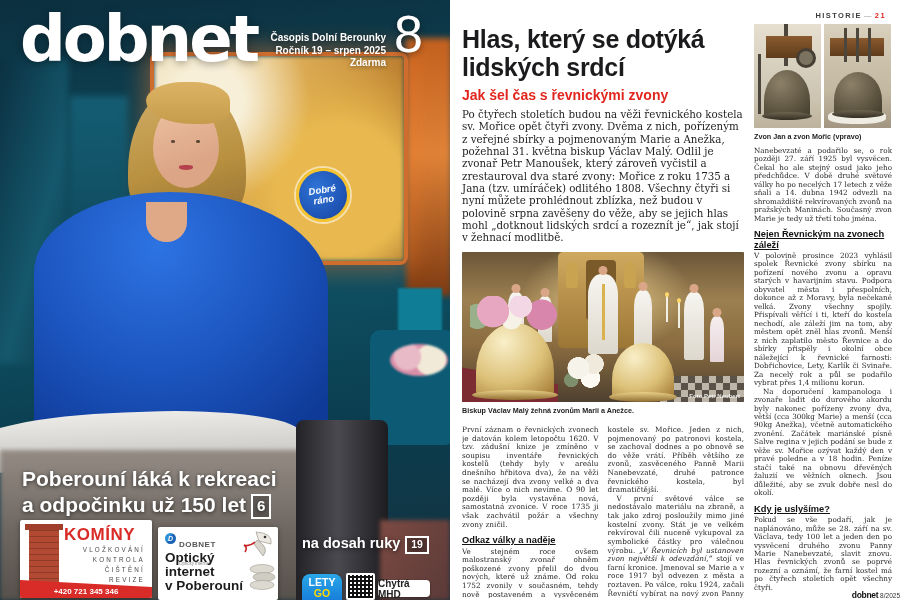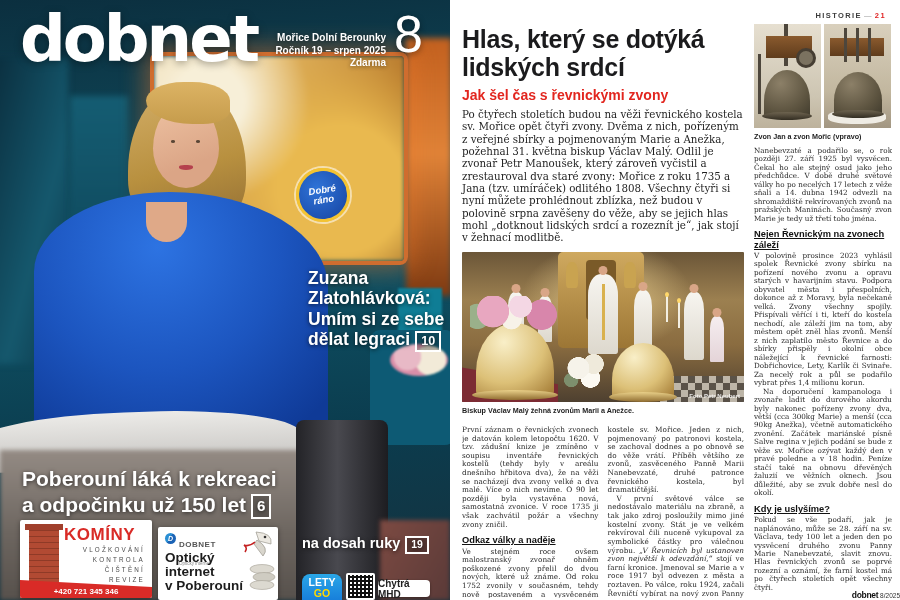--- a/index.html
+++ b/index.html
@@ -195,32 +195,26 @@
     <div class="abs lips"></div>
     <div class="abs blouse"></div>
     <div class="abs hands"></div>
     <div class="abs desk"></div>
     <div class="abs fore"></div>
     <div class="abs pillar"></div>
     <div class="abs floorR"></div>
 
     <div class="abs" id="logo">dobnet</div>
     <div class="abs" id="issueInfo">
-      <div>Mořice Dolní Berounky</div>
+      <div>Časopis Dolní Berounky</div>
       <div>Ročník 19 – srpen 2025</div>
       <div>Zdarma</div>
     </div>
     <div class="abs" id="issueNum">8</div>
 
-    <div class="abs covTxt" id="feat1">
-      <div>Zuzana</div>
-      <div>Zlatohlávková:</div>
-      <div>Umím si ze sebe</div>
-      <div><span>dělat legraci</span><span class="badge">10</span></div>
-    </div>
     <div class="abs covTxt" id="feat2">
       <div>Poberouní láká k rekreaci</div>
       <div><span>a odpočinku už 150 let</span><span class="badge">6</span></div>
     </div>
     <div class="abs covTxt" id="feat3">
       <div><span>na dosah ruky</span><span class="badge">19</span></div>
     </div>
 
     <div class="abs ad" id="adKominy">
       <div class="chimney"></div>

